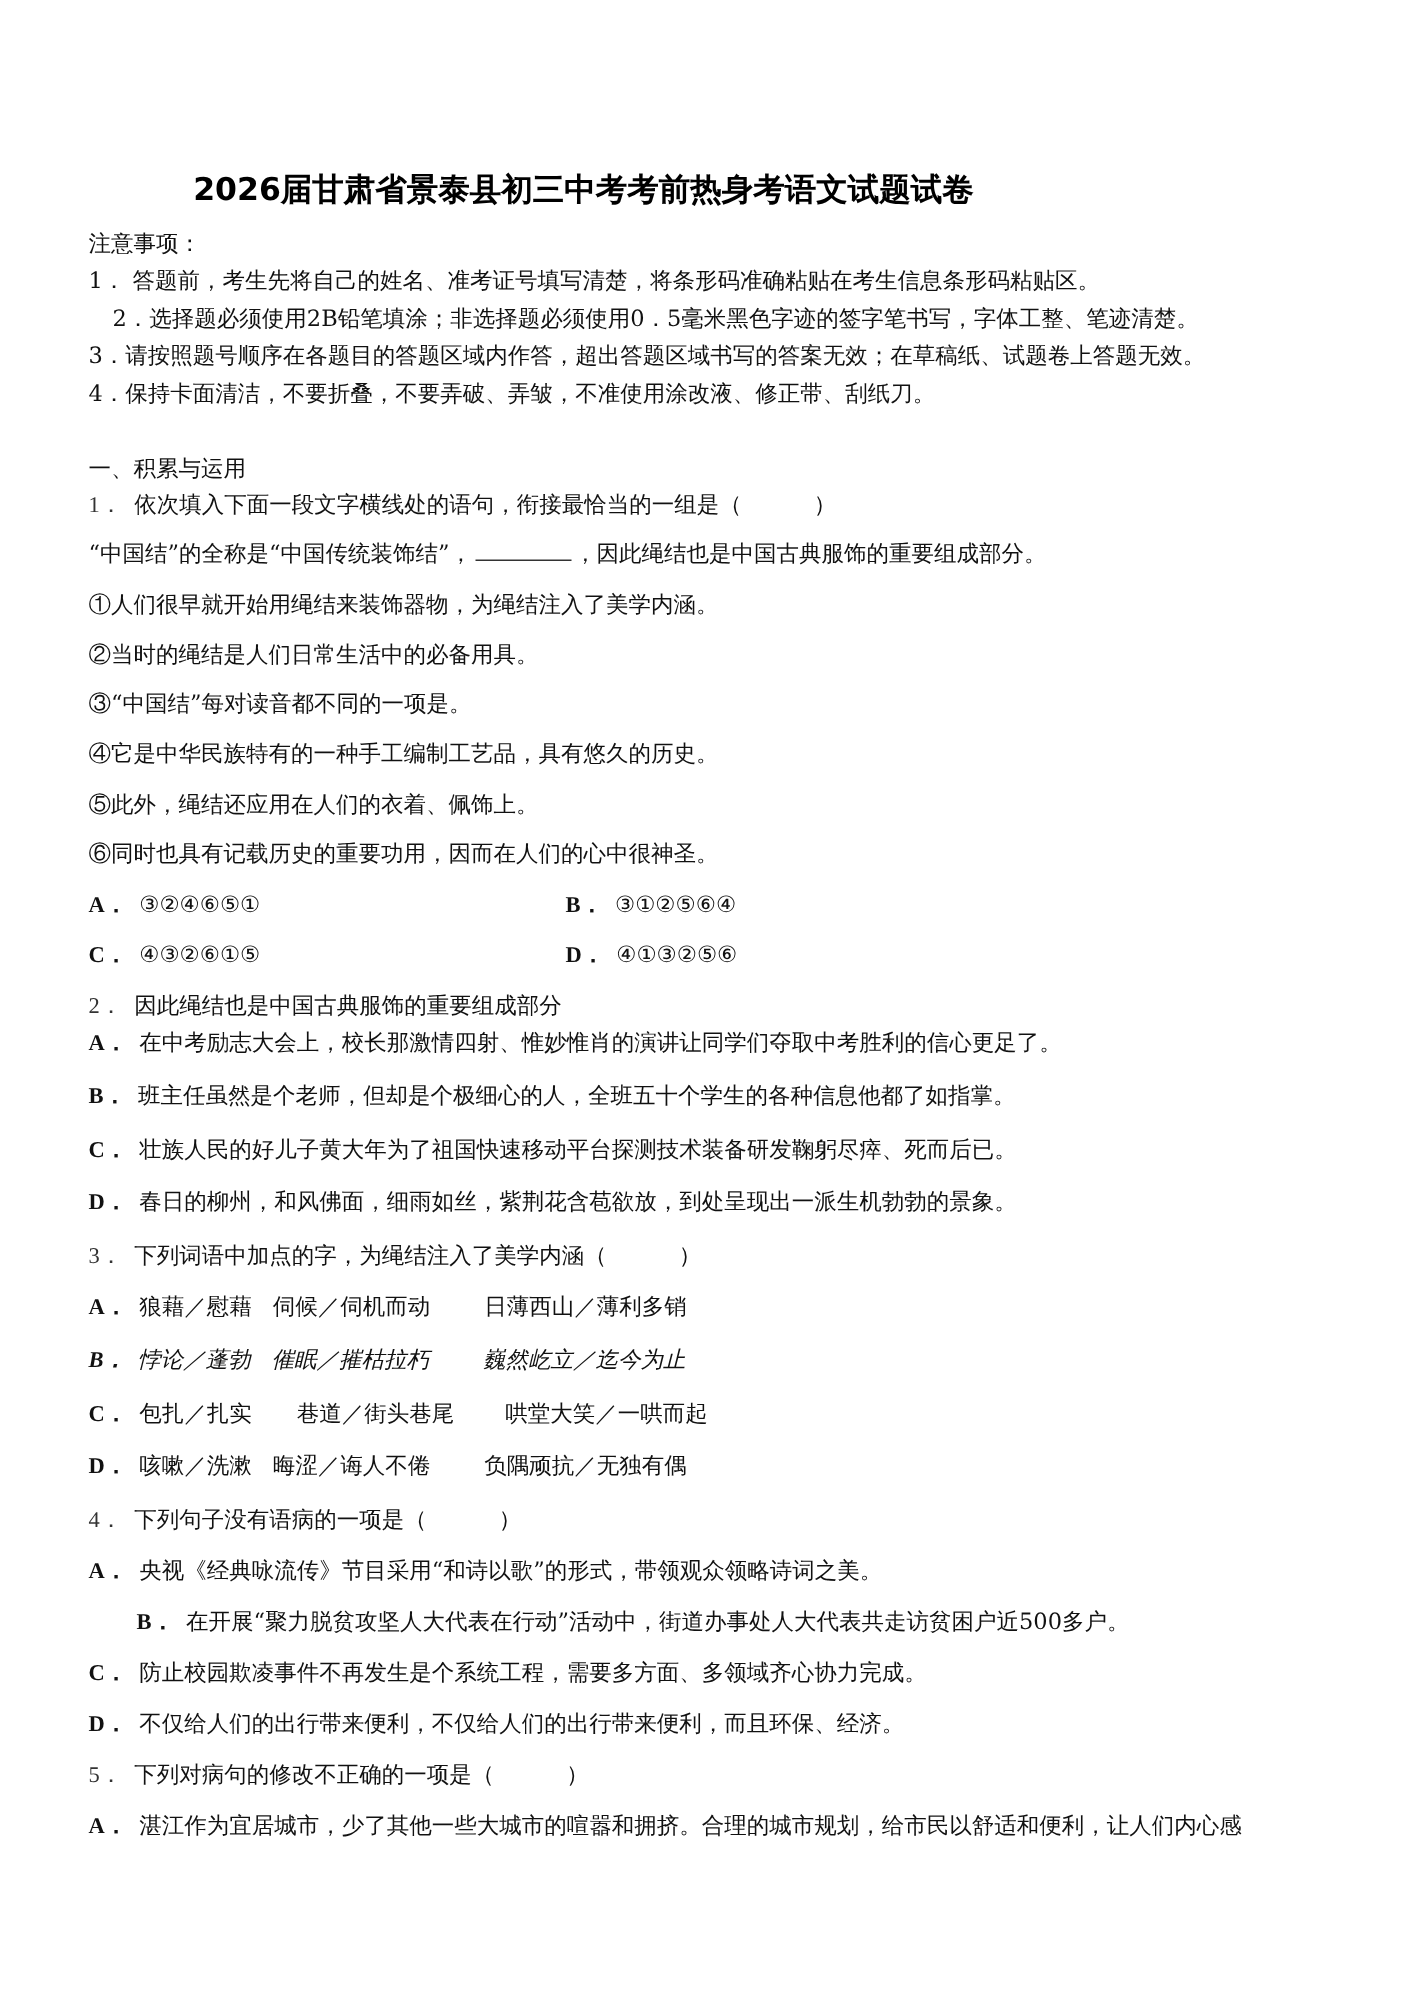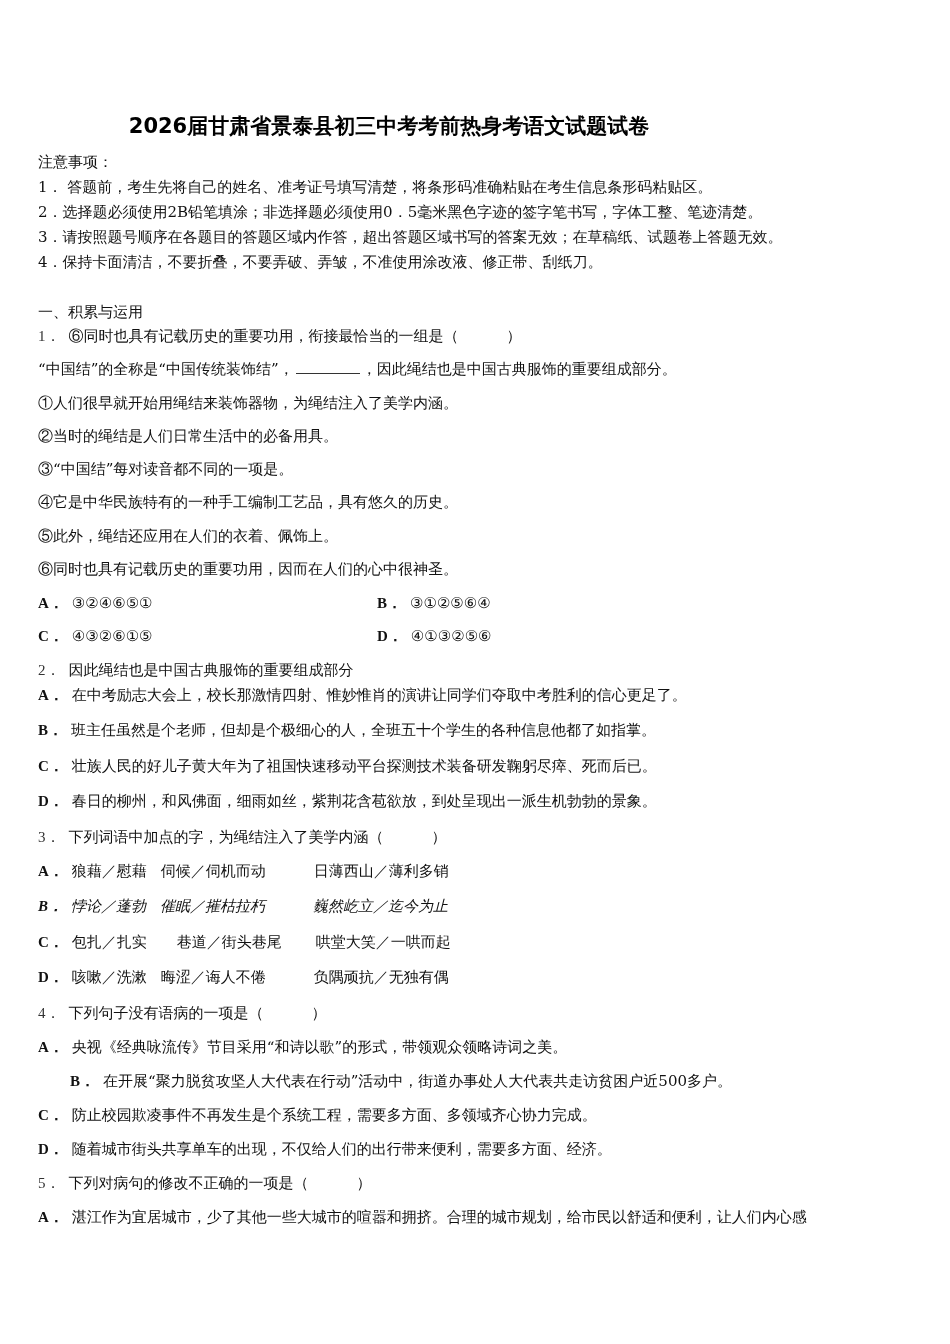--- a/index.html
+++ b/index.html
@@ -1,45 +1,45 @@
 <!DOCTYPE html>
 <html><head>
 <meta charset="utf-8">
 <style>
   html, body { margin: 0; padding: 0; background: #ffffff; }
   body { width: 950px; height: 1344px; position: relative; overflow: hidden;
          font-family: "DejaVu Serif", "Liberation Serif", serif; color: #111; }
   .title { position: absolute; top: 112px; left: 0; width: 778px; text-align: center;
            font-family: "DejaVu Sans", "Liberation Sans", sans-serif; font-weight: bold;
            font-size: 21px; letter-spacing: 0px; color: #000; }
-  .line { position: absolute; left: 38px; font-size: 15px; white-space: nowrap; line-height: 20px; }
+  .line { position: absolute; left: 59px; font-size: 15px; white-space: nowrap; line-height: 20px; }
   .opt-label { font-family: "Liberation Serif", "DejaVu Serif", serif; font-weight: bold; margin-right: 8px; }
   .qnum { font-family: "Liberation Serif", serif; color: #333; margin-right: 8px; }
   .blank { display: inline-block; width: 64px; border-bottom: 1px solid #333; height: 14px; vertical-align: baseline; margin: 0 2px; }
   .paren-gap { display: inline-block; width: 48px; }
   .col2 { position: absolute; left: 377px; }
   .seg { display: inline-block; }
   .seg2 { display: inline-block; margin-left: 14px; }
-  .seg3 { display: inline-block; margin-left: 48px; }
+  .seg3 { display: inline-block; margin-left: 36px; }
 </style>
 </head>
 <body>
 
 <div class="title">2026届甘肃省景泰县初三中考考前热身考语文试题试卷</div>
 
 <div class="line" style="top:152px;">注意事项：</div>
 <div class="line" style="top:177px;">1．  答题前，考生先将自己的姓名、准考证号填写清楚，将条形码准确粘贴在考生信息条形码粘贴区。</div>
-<div class="line" style="top:202px;">2．选择题必须使用2B铅笔填涂；非选择题必须使用0．5毫米黑色字迹的签字笔书写，字体工整、笔迹清楚。</div>
+<div class="line" style="top:202px;margin-left:16px;">2．选择题必须使用2B铅笔填涂；非选择题必须使用0．5毫米黑色字迹的签字笔书写，字体工整、笔迹清楚。</div>
 <div class="line" style="top:227px;">3．请按照题号顺序在各题目的答题区域内作答，超出答题区域书写的答案无效；在草稿纸、试题卷上答题无效。</div>
 <div class="line" style="top:252px;">4．保持卡面清洁，不要折叠，不要弄破、弄皱，不准使用涂改液、修正带、刮纸刀。</div>
 
 <div class="line" style="top:302px;">一、积累与运用</div>
 
 <div class="line" style="top:326px;">
-  <span class="qnum">1．</span><span>⑥同时也具有记载历史的重要功用，衔接最恰当的一组是（</span><span class="paren-gap"></span><span>）</span>
+  <span class="qnum">1．</span><span>依次填入下面一段文字横线处的语句，衔接最恰当的一组是（</span><span class="paren-gap"></span><span>）</span>
 </div>
 <div class="line" style="top:359px;">
   <span>“中国结”的全称是“中国传统装饰结”，</span><span class="blank"></span><span>，因此绳结也是中国古典服饰的重要组成部分。</span>
 </div>
 <div class="line" style="top:393px;">①人们很早就开始用绳结来装饰器物，为绳结注入了美学内涵。</div>
 <div class="line" style="top:426px;">②当时的绳结是人们日常生活中的必备用具。</div>
 <div class="line" style="top:459px;">③“中国结”每对读音都不同的一项是。</div>
 <div class="line" style="top:492px;">④它是中华民族特有的一种手工编制工艺品，具有悠久的历史。</div>
 <div class="line" style="top:526px;">⑤此外，绳结还应用在人们的衣着、佩饰上。</div>
 <div class="line" style="top:559px;">⑥同时也具有记载历史的重要功用，因而在人们的心中很神圣。</div>
@@ -95,21 +95,21 @@
 <div class="line" style="top:1037px;">
   <span class="opt-label">A．</span><span>央视《经典咏流传》节目采用“和诗以歌”的形式，带领观众领略诗词之美。</span>
 </div>
 <div class="line" style="top:1071px;margin-left:32px;">
   <span class="opt-label">B．</span><span>在开展“聚力脱贫攻坚人大代表在行动”活动中，街道办事处人大代表共走访贫困户近500多户。</span>
 </div>
 <div class="line" style="top:1105px;">
   <span class="opt-label">C．</span><span>防止校园欺凌事件不再发生是个系统工程，需要多方面、多领域齐心协力完成。</span>
 </div>
 <div class="line" style="top:1139px;">
-  <span class="opt-label">D．</span><span>随着城市街头共享单车的出现，不仅给人们的出行带来便利，需要多方面、经济。</span>
+  <span class="opt-label">D．</span><span>不仅给人们的出行带来便利，不仅给人们的出行带来便利，而且环保、经济。</span>
 </div>
 
 <div class="line" style="top:1173px;">
   <span class="qnum">5．</span><span>下列对病句的修改不正确的一项是（</span><span class="paren-gap"></span><span>）</span>
 </div>
 <div class="line" style="top:1207px;">
   <span class="opt-label">A．</span><span>湛江作为宜居城市，少了其他一些大城市的喧嚣和拥挤。合理的城市规划，给市民以舒适和便利，让人们内心感</span>
 </div>
 
 </body></html>

